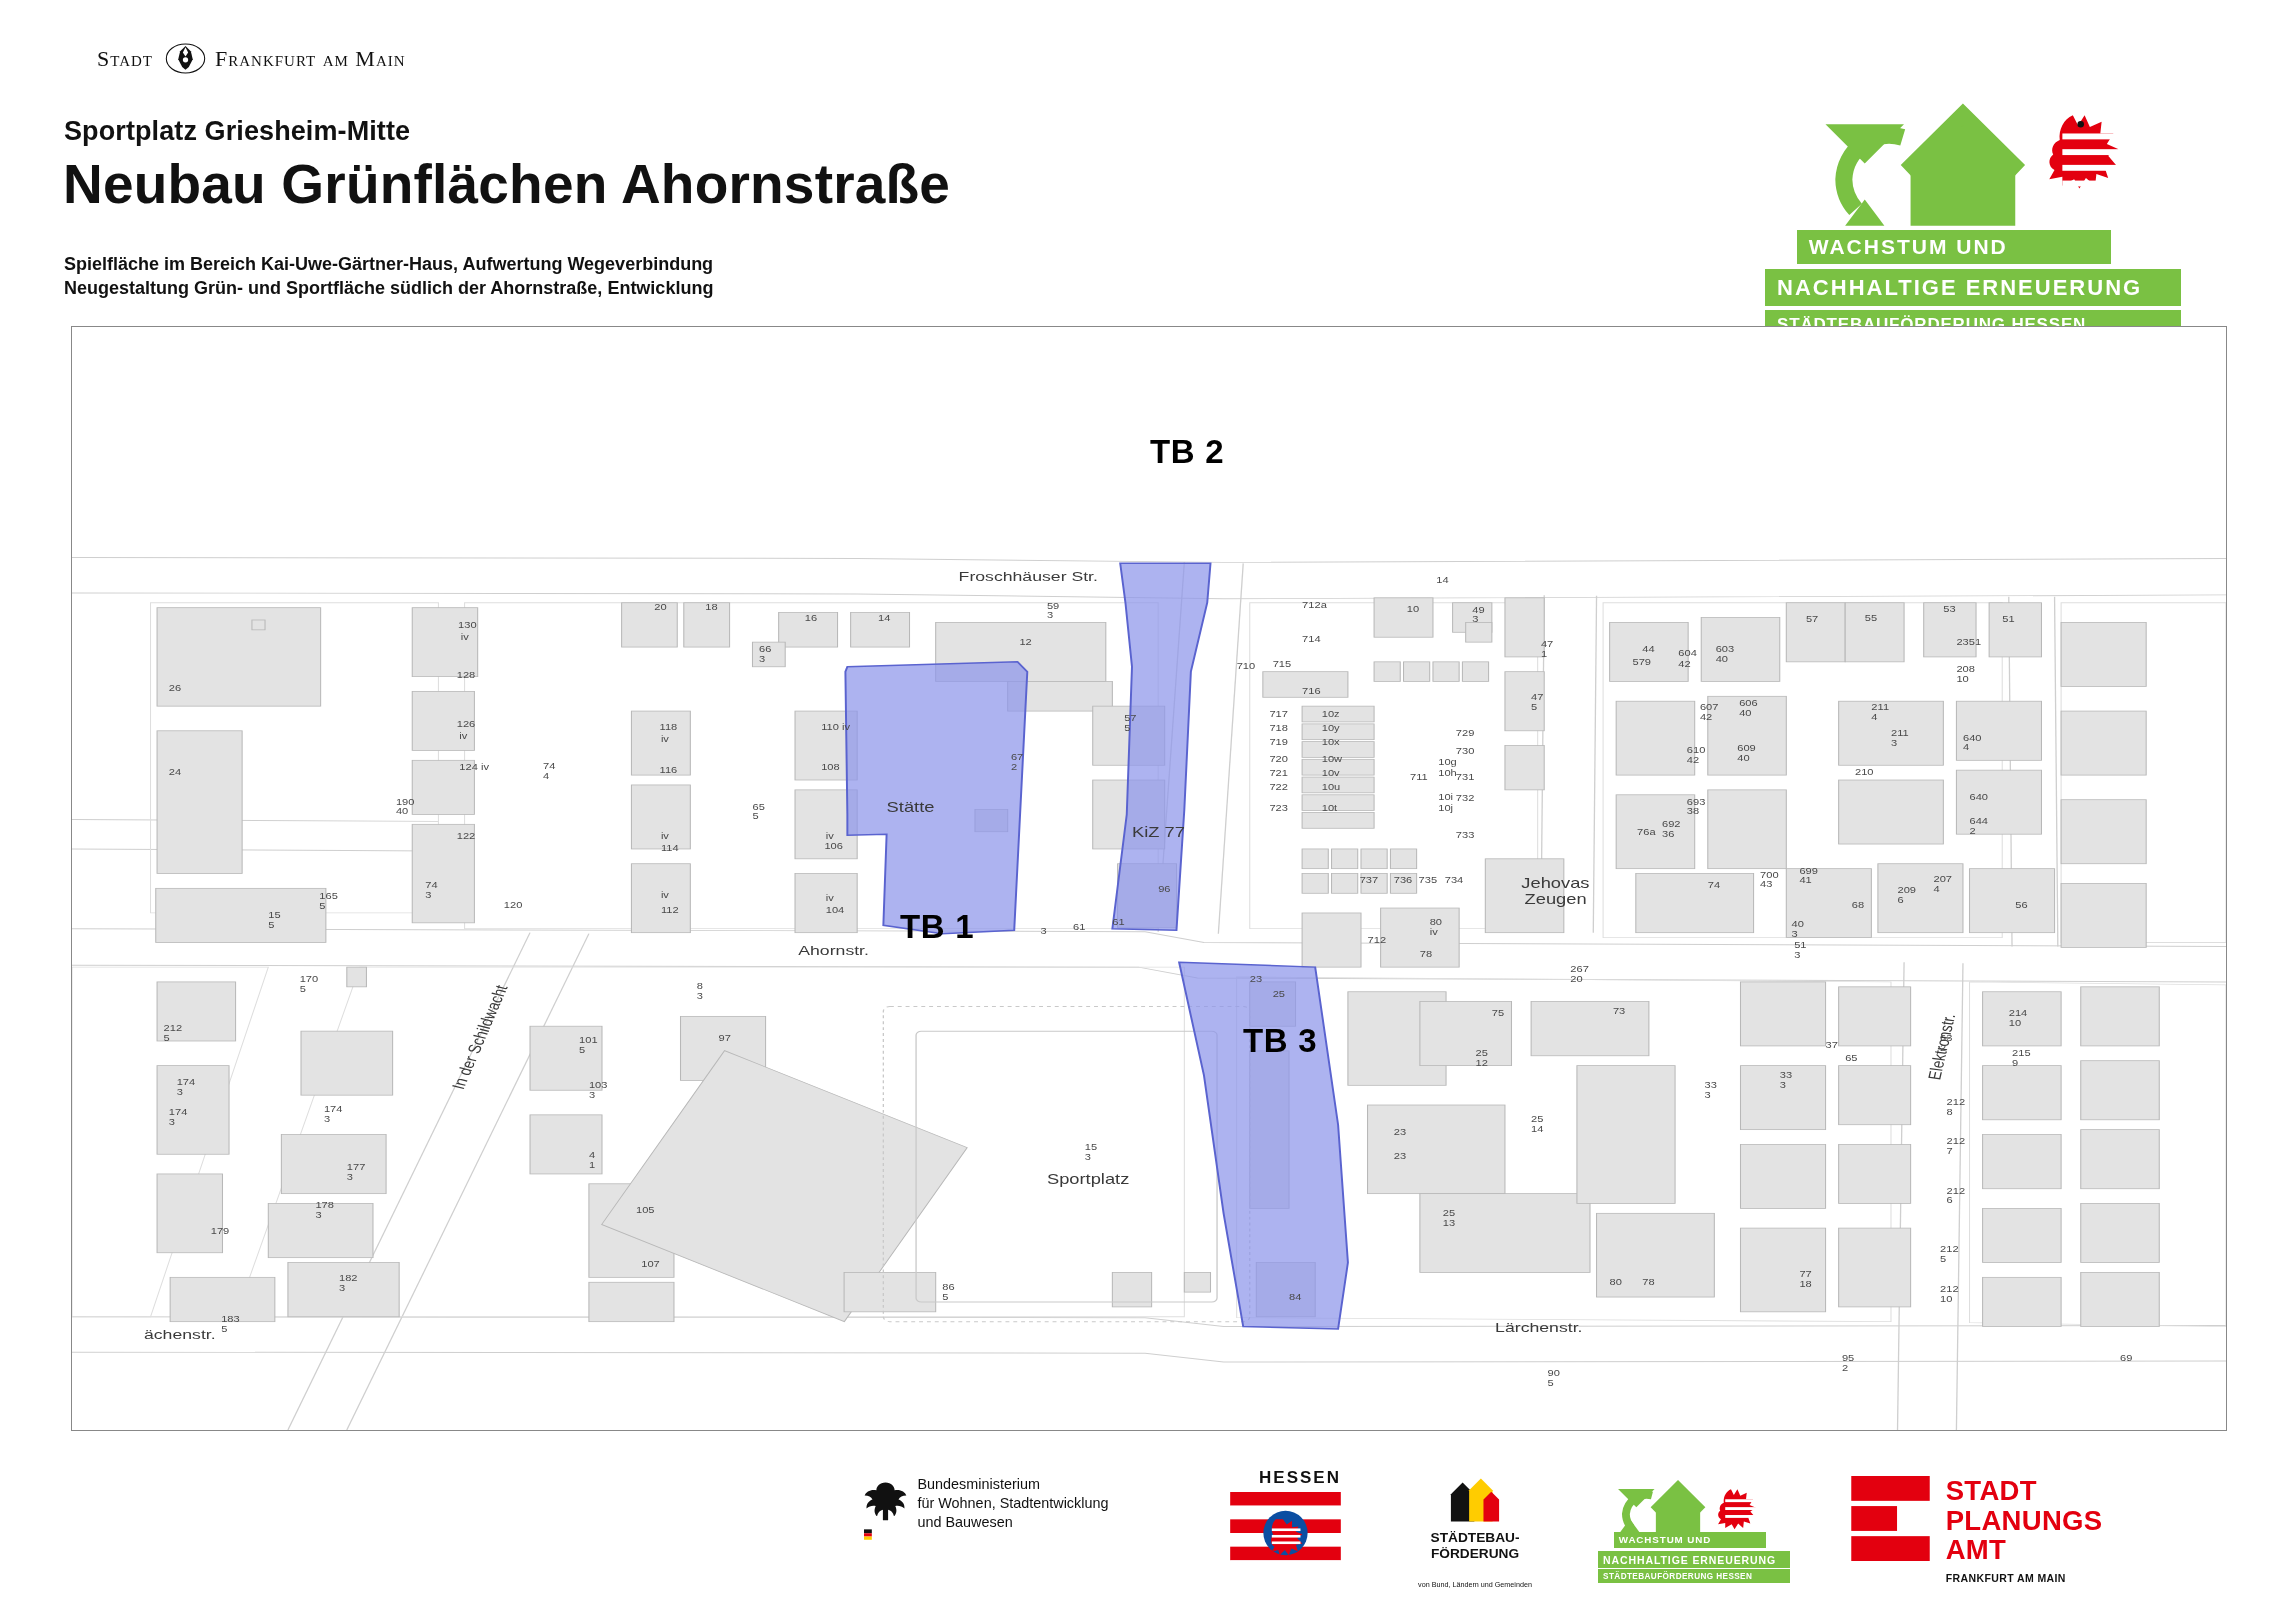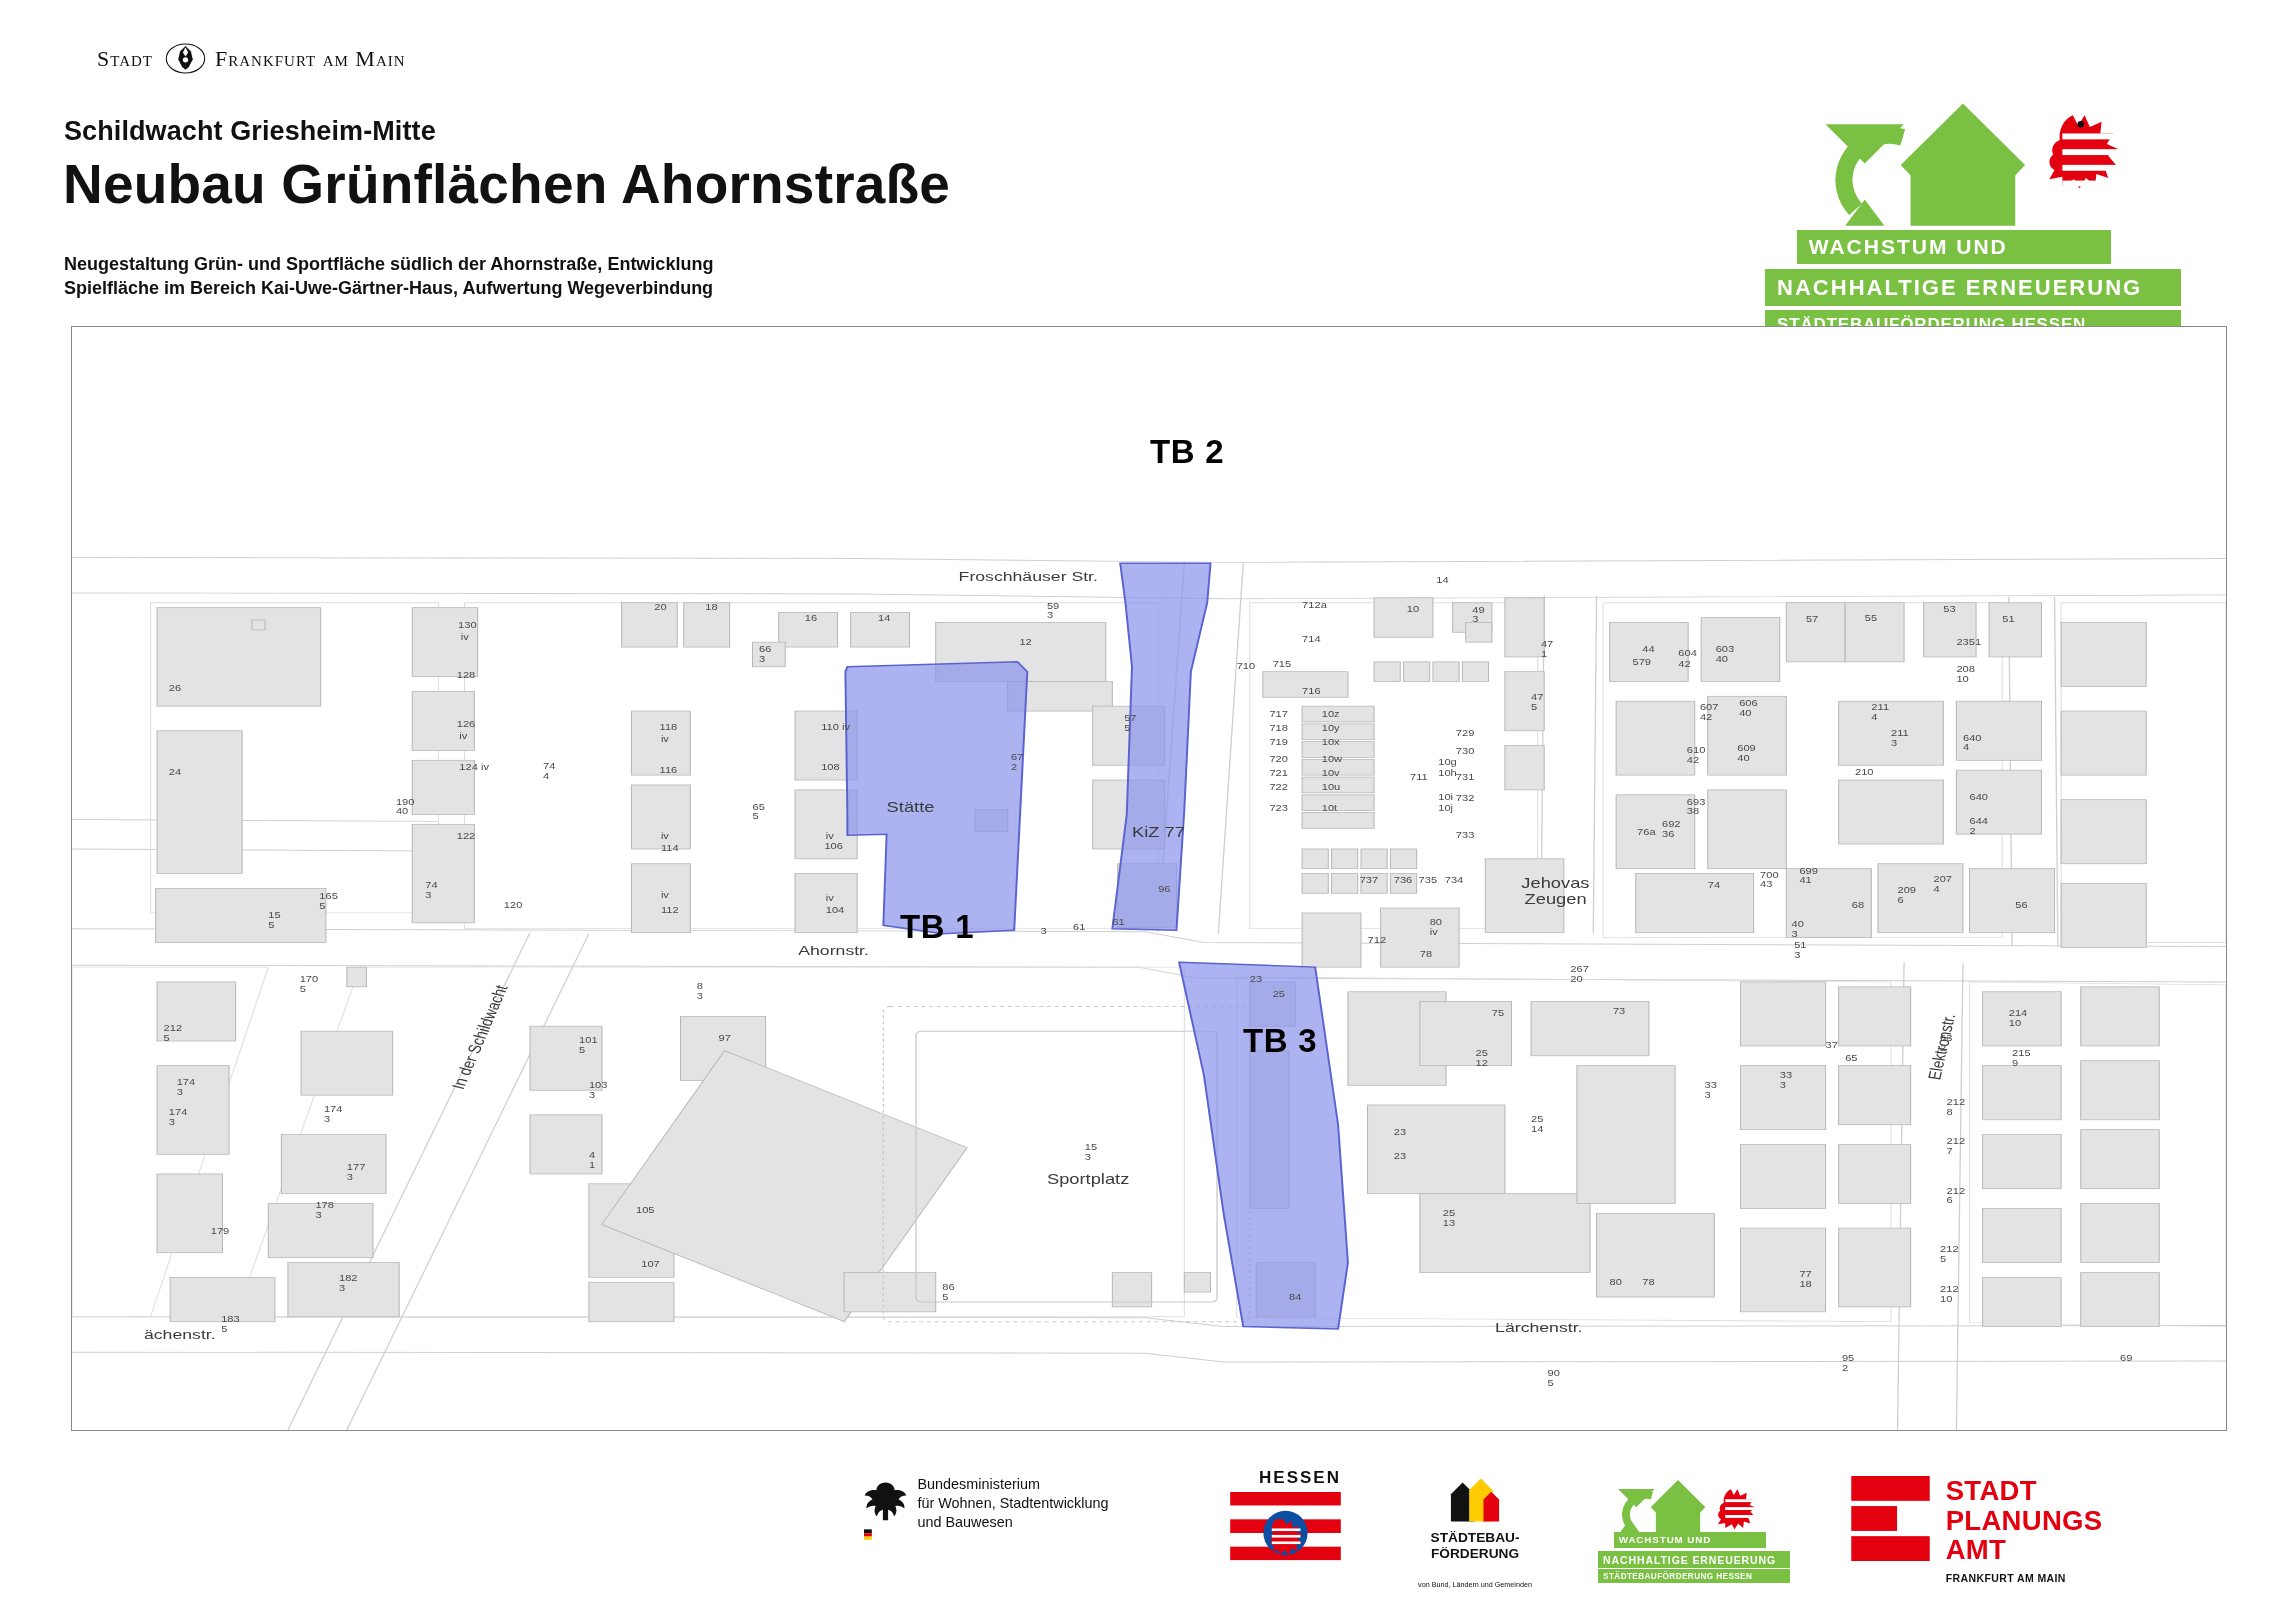--- a/index.html
+++ b/index.html
@@ -170,26 +170,26 @@
       <svg width="41" height="41" viewBox="0 0 62 62">
         <ellipse cx="31" cy="31" rx="29" ry="22" fill="none" stroke="#111" stroke-width="1.6"></ellipse>
         <path d="M31 12 L23 20 L20 32 L26 44 L31 48 L36 44 L42 32 L39 20 Z" fill="#111"></path>
         <path d="M31 14 L27 22 L31 28 L35 22 Z" fill="#fff"></path>
         <circle cx="31" cy="33" r="4" fill="#fff"></circle>
       </svg>
     </span>
     <span class="wordmark">Frankfurt am Main</span>
   </div>
 
-  <div id="subtitle-top">Schildwacht Griesheim-Mitte</div>
+  <div id="subtitle-top">Sportplatz Griesheim-Mitte</div>
   <div id="main-title">Neubau Grünflächen Ahornstraße</div>
 
   <div id="description">
+    <div>Spielfläche im Bereich Kai-Uwe-Gärtner-Haus, Aufwertung Wegeverbindung</div>
     <div>Neugestaltung Grün- und Sportfläche südlich der Ahornstraße, Entwicklung</div>
-    <div>Spielfläche im Bereich Kai-Uwe-Gärtner-Haus, Aufwertung Wegeverbindung</div>
   </div>
 
   <div id="wachstum-logo">
     <svg width="458" height="288" viewBox="0 0 700 440">
 
       <path d="M250 215 L250 120 L330 40 L410 120 L410 215 Z" fill="#7ac143"></path>
       <path d="M330 28 L425 122 L408 140 L330 62 L252 140 L235 122 Z" fill="#7ac143"></path>
 
       <path d="M238 80 a70 70 0 0 0 -90 64 a70 70 0 0 0 18 46" fill="none" stroke="#7ac143" stroke-width="26"></path>
       <polygon points="120,60 240,60 180,120" fill="#7ac143"></polygon>

